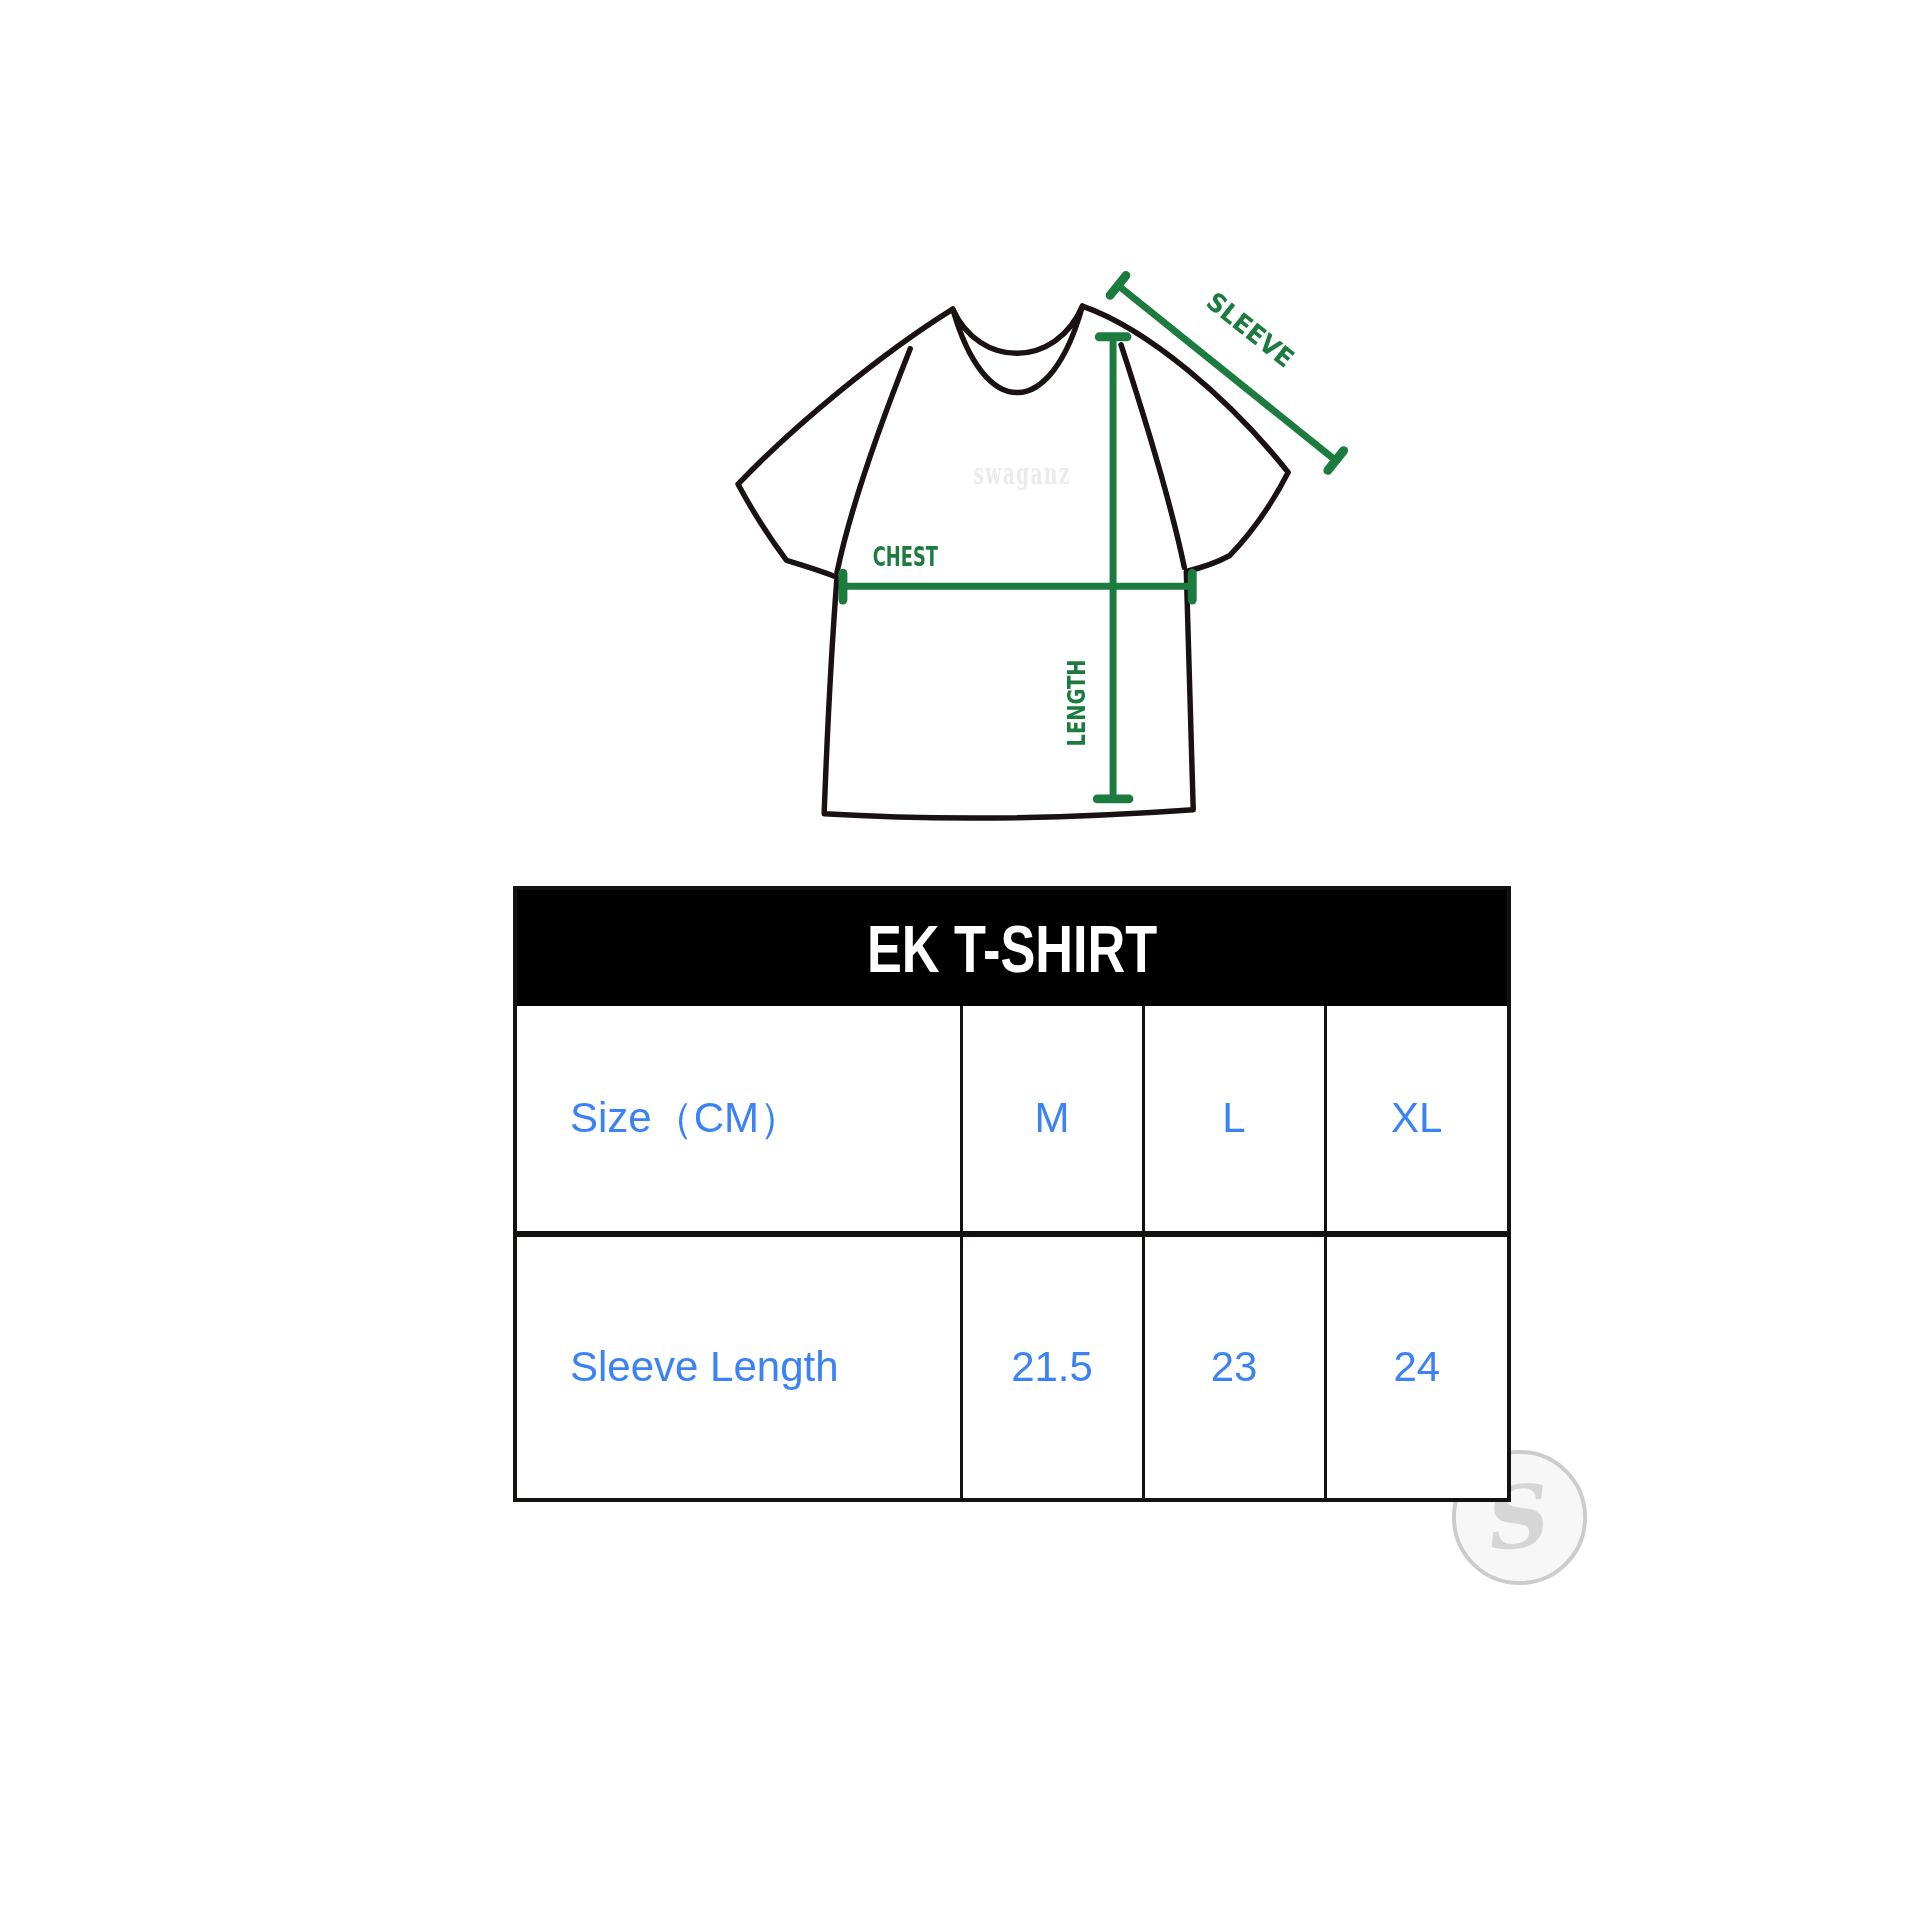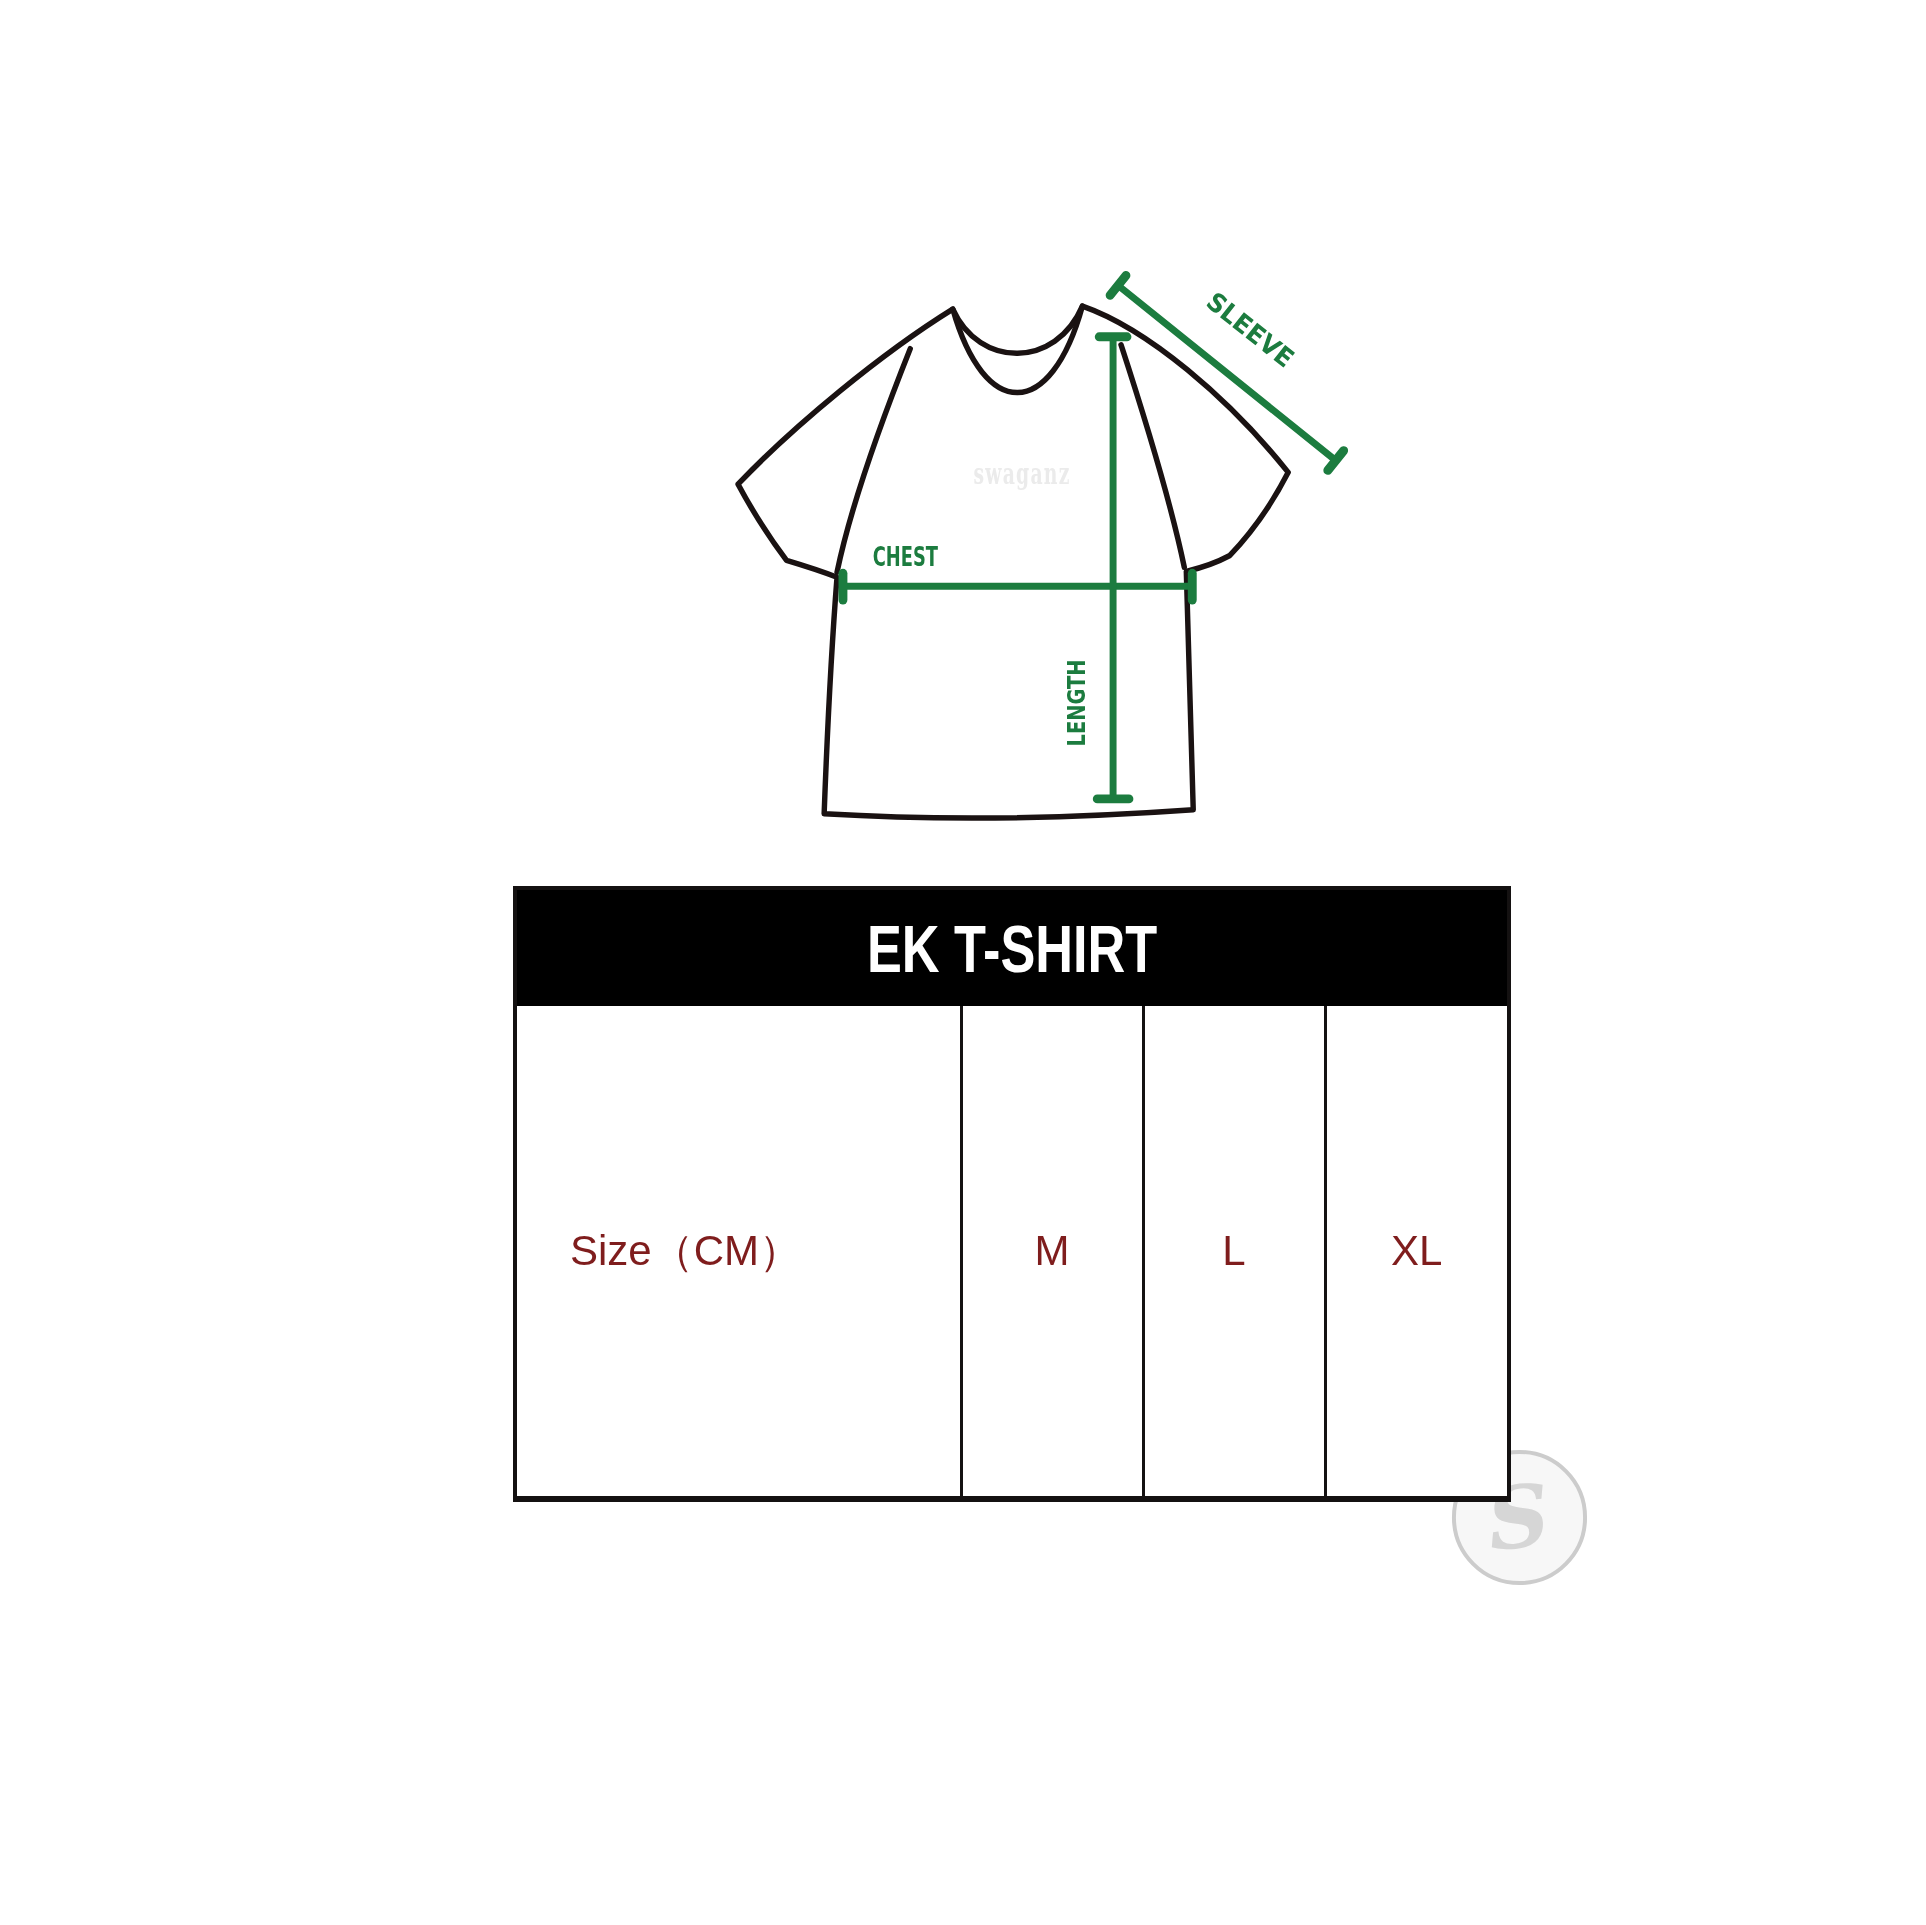--- a/index.html
+++ b/index.html
@@ -38,21 +38,21 @@
   }
   .size-table th .title-text{
     display:inline-block;
     font-size:67px;font-weight:700;letter-spacing:0px;
     transform:scaleX(0.78);
     white-space:nowrap;
   }
   .size-table td{
     border:3px solid #141111;
     background:#ffffff;
-    color:#7f1d1d;
+    color:#3b82f6;
     font-size:42px;
     vertical-align:middle;
     padding:0;
     white-space:nowrap;
   }
   .size-table tr.header-row{height:88px;}
   .size-table tr.data-row{height:103px;}
   .size-table tr.header-row td{border-top:none;border-bottom:6px solid #141111;}
   .size-table td.label{text-align:left;padding-left:53px;}
   .size-table td.val{text-align:center;}
@@ -124,17 +124,23 @@
         </th>
       </tr>
     </thead>
     <tbody>
       <tr class="header-row">
         <td class="label">Size（CM）</td>
         <td class="val">M</td>
         <td class="val">L</td>
         <td class="val">XL</td>
       </tr>
+      <tr class="data-row">
+        <td class="label">Sleeve Length</td>
+        <td class="val">21.5</td>
+        <td class="val">23</td>
+        <td class="val">24</td>
+      </tr>
     </tbody>
   </table>
 
 </div>
 
 
 </body></html>

